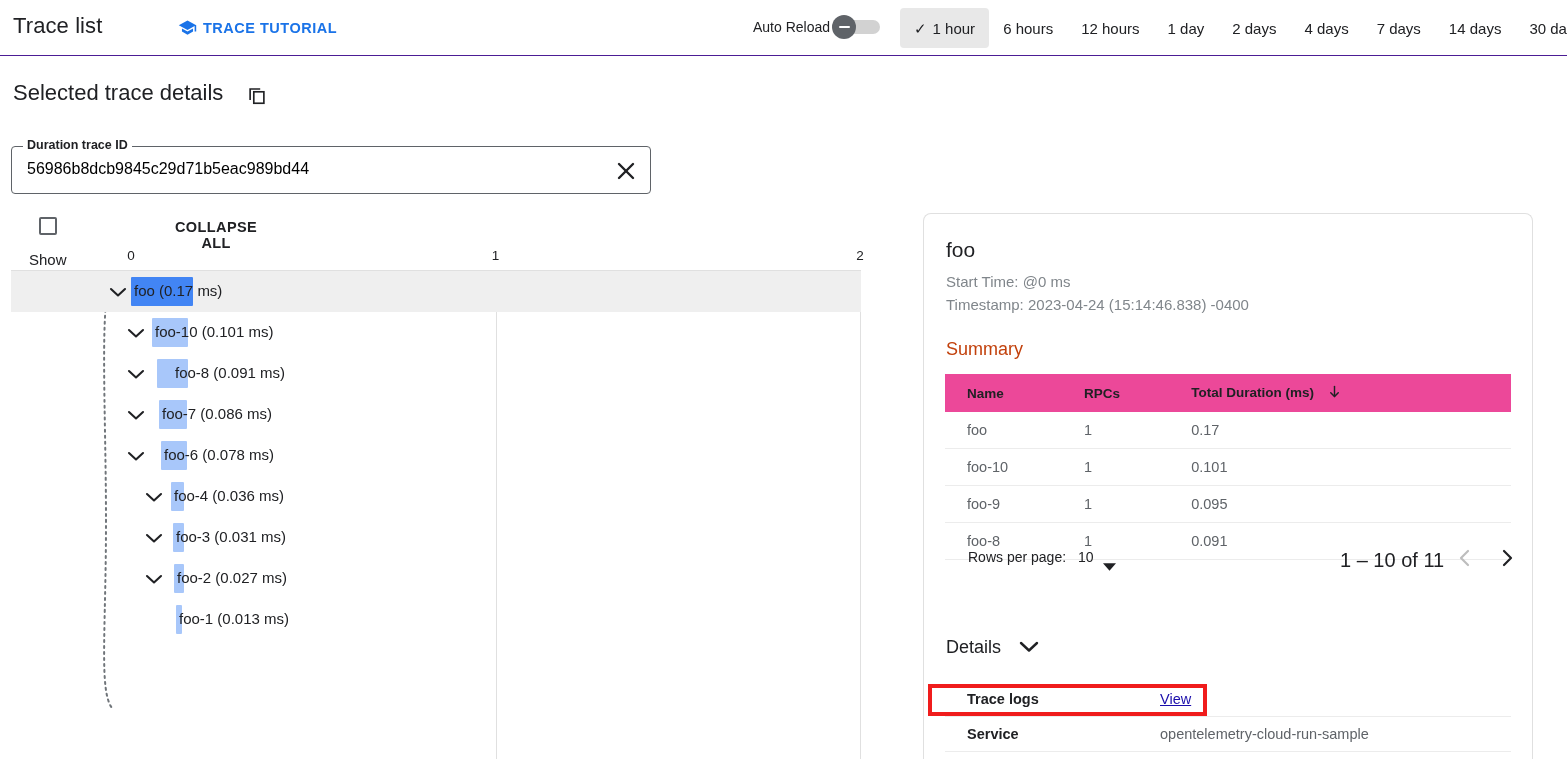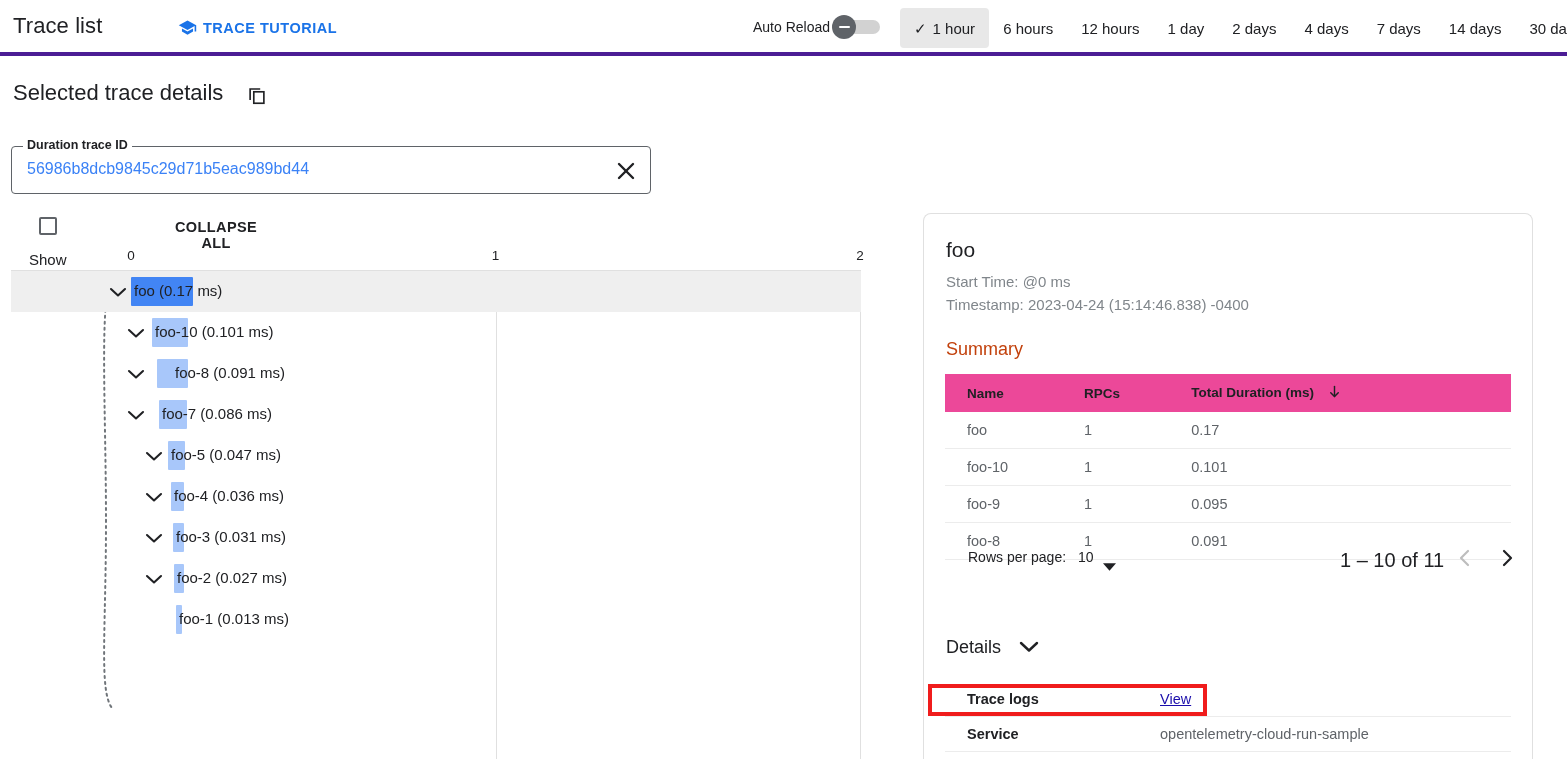--- a/index.html
+++ b/index.html
@@ -9,21 +9,21 @@
     background: #ffffff;
     font-family: "Liberation Sans", sans-serif;
     color: #202124;
     overflow: hidden;
   }
   .app { position: relative; width: 1567px; height: 759px; }
 
   
   .topbar {
     position: absolute; left: 0; top: 0; width: 1567px; height: 56px;
-    border-bottom: 4px solid #4c1d95;
+    border-bottom: 1px solid #4c1d95;
   }
   .page-title {
     position: absolute; left: 13px; top: 13px;
     font-size: 22px; font-weight: 400; color: #202124; letter-spacing: .1px;
   }
   .tutorial-link {
     position: absolute; left: 178px; top: 18px;
     display: flex; align-items: center; gap: 6px;
     color: #1a73e8; font-size: 14.5px; font-weight: 600; letter-spacing: .5px;
     cursor: pointer; text-decoration: none;
@@ -86,21 +86,21 @@
     border: 1px solid #5f6368; border-radius: 4px;
     background: #fff;
   }
   .trace-id-legend {
     position: absolute; left: 11px; top: -9px;
     background: #fff; padding: 0 4px;
     font-size: 12.5px; font-weight: 700; color: #202124;
   }
   .trace-id-value {
     position: absolute; left: 15px; top: 13px;
-    font-size: 16px; color: #3b82f6;
+    font-size: 16px; color: #000000;
   }
   .trace-id-clear {
     position: absolute; right: 12px; top: 12px;
     width: 24px; height: 24px; cursor: pointer;
   }
 
   
   .controls { position: absolute; left: 0; top: 214px; }
   .chk-wrap {
     position: absolute; left: 29px; top: 3px;
@@ -357,25 +357,25 @@
           <span class="span-label" style="left: 164px;">foo-8 (0.091 ms)</span>
         </div>
         <div class="row">
           <span class="chev" style="left: 116px;"><svg width="18" height="12" viewBox="0 0 18 12" fill="none" stroke="#202124" stroke-width="2.1" stroke-linecap="round" stroke-linejoin="round">
               <polyline points="2,3 9,9.5 16,3"></polyline>
             </svg></span>
           <span class="bar" style="left: 148px; width: 28px; background: rgb(168, 199, 250);"></span>
           <span class="span-label" style="left: 151px; text-align: center;">foo-7 (0.086 ms)</span>
         </div>
         <div class="row">
-          <span class="chev" style="left: 134px;"><svg width="18" height="12" viewBox="0 0 18 12" fill="none" stroke="#202124" stroke-width="2.1" stroke-linecap="round" stroke-linejoin="round">
-              <polyline points="2,3 9,9.5 16,3"></polyline>
-            </svg></span>
-          <span class="bar" style="left: 157px; width: 17px; background: rgb(168, 199, 250);"></span>
-          <span class="span-label" style="left: 160px;">foo-5 (0.047 ms)</span>
+          <span class="chev" style="left: 116px;"><svg width="18" height="12" viewBox="0 0 18 12" fill="none" stroke="#202124" stroke-width="2.1" stroke-linecap="round" stroke-linejoin="round">
+              <polyline points="2,3 9,9.5 16,3"></polyline>
+            </svg></span>
+          <span class="bar" style="left: 150px; width: 26px; background: rgb(168, 199, 250);"></span>
+          <span class="span-label" style="left: 153px;">foo-6 (0.078 ms)</span>
         </div>
         <div class="row">
           <span class="chev" style="left: 134px;"><svg width="18" height="12" viewBox="0 0 18 12" fill="none" stroke="#202124" stroke-width="2.1" stroke-linecap="round" stroke-linejoin="round">
               <polyline points="2,3 9,9.5 16,3"></polyline>
             </svg></span>
           <span class="bar" style="left: 160px; width: 13px; background: rgb(168, 199, 250);"></span>
           <span class="span-label" style="left: 163px;">foo-4 (0.036 ms)</span>
         </div>
         <div class="row">
           <span class="chev" style="left: 134px;"><svg width="18" height="12" viewBox="0 0 18 12" fill="none" stroke="#202124" stroke-width="2.1" stroke-linecap="round" stroke-linejoin="round">

